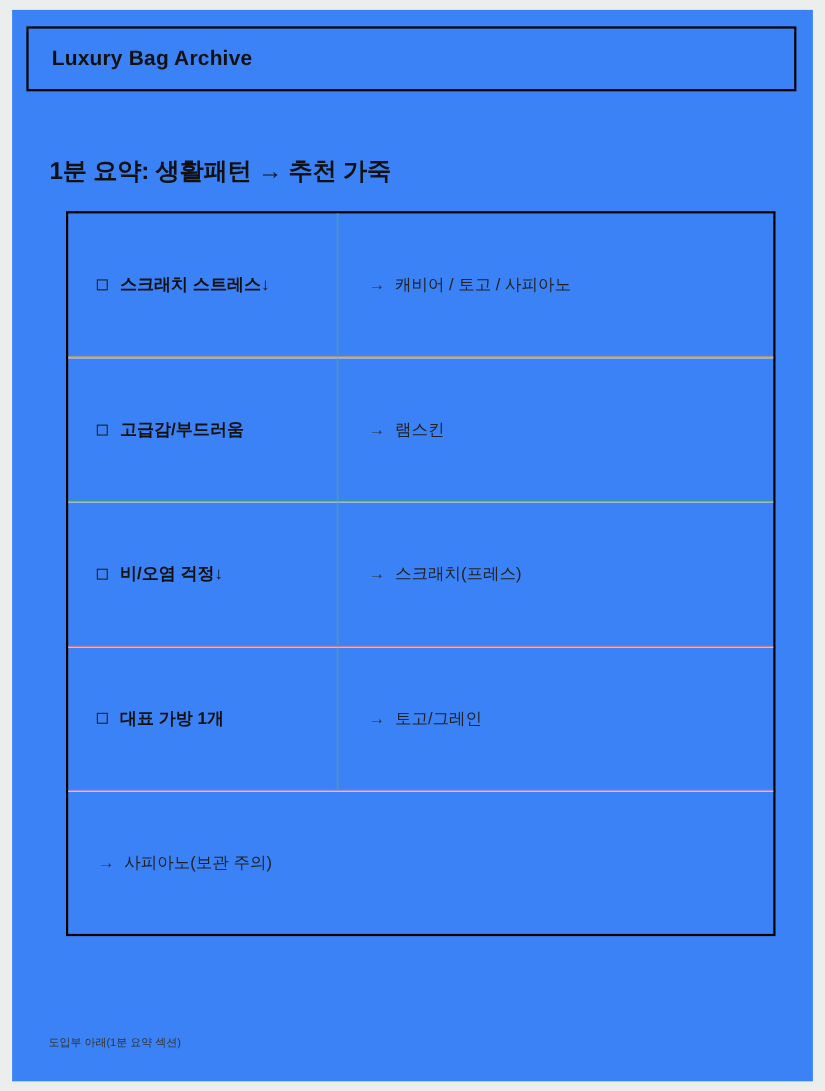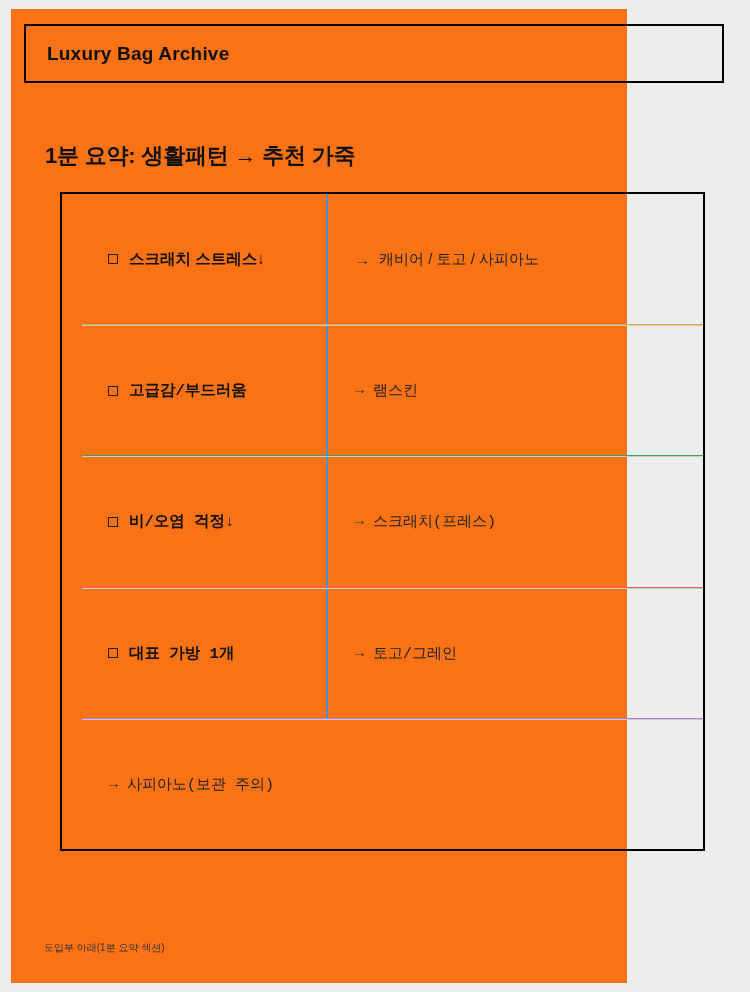--- a/index.html
+++ b/index.html
@@ -11,23 +11,23 @@
     height: 992px;
     background: #eceded;
     font-family: "Liberation Sans", sans-serif;
     color: #111111;
     overflow: hidden;
   }
   .page {
     position: absolute;
     left: 11px;
     top: 9px;
-    width: 616px;
+    width: 728px;
     height: 974px;
-    background: #f97316;
+    background: #3b82f6;
     box-sizing: border-box;
   }
   .header-bar {
     position: absolute;
     left: 13px;
     top: 15px;
     width: 700px;
     height: 59px;
     border: 2px solid #000000;
     box-sizing: border-box;
@@ -58,25 +58,23 @@
     width: 645px;
     height: 659px;
     border: 2px solid #000000;
     box-sizing: border-box;
   }
   .row {
     position: relative;
     height: 131.2px;
     display: flex;
     box-sizing: border-box;
-    margin-left: 20px;
   }
   .row + .row {
     border-top: 1px solid #cccccc;
-    font-family: Liberation Mono, monospace;
   }
   .cell-left {
     width: 246px;
     box-sizing: border-box;
     display: flex;
     align-items: center;
     padding-left: 26px;
     font-size: 15.5px;
     font-weight: bold;
     color: #111111;

